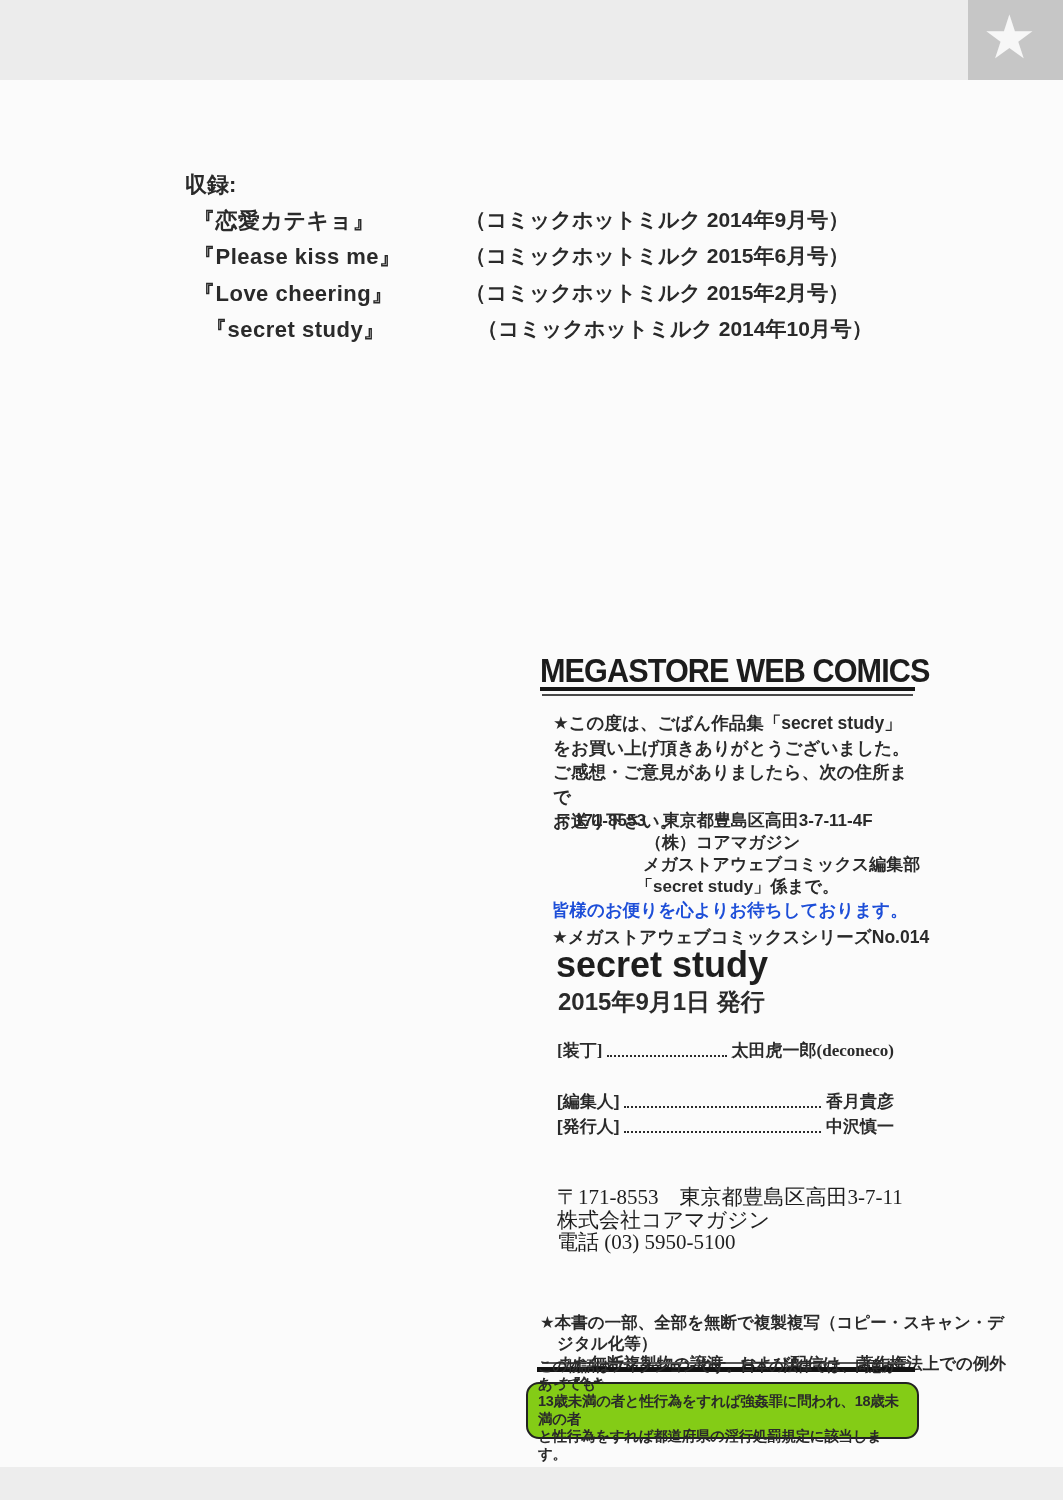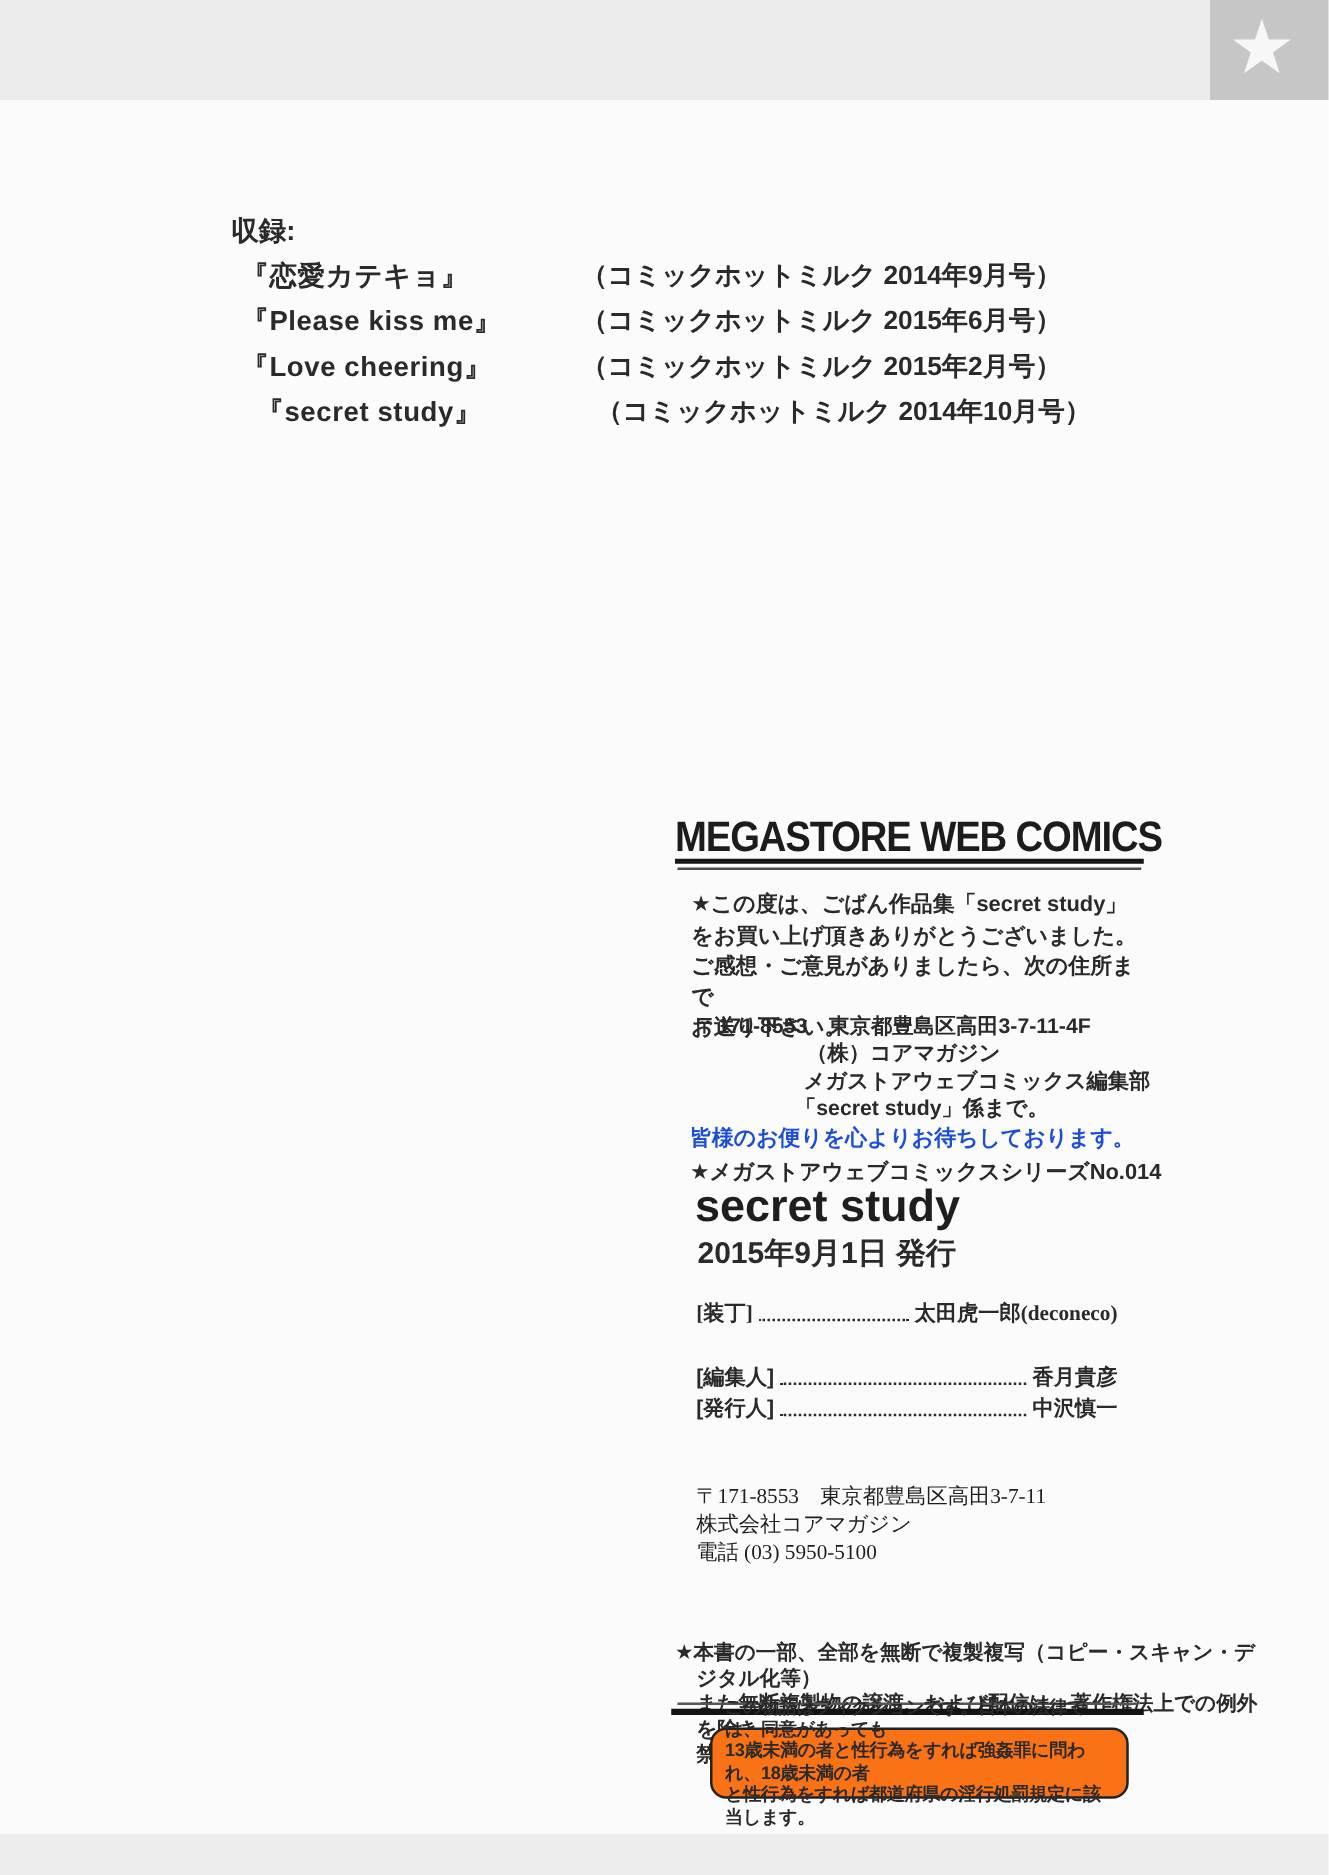--- a/index.html
+++ b/index.html
@@ -126,21 +126,21 @@
   }
   .credit-name { white-space: nowrap; }
   .credit-note {
     white-space: nowrap; font-size: 11px; font-weight: bold;
     margin-left: 6px; padding-bottom: 1px;
   }
 
   .publisher {
     position: absolute; left: 557px; top: 1186px;
     font-family: "Liberation Serif", "DejaVu Serif", serif;
-    font-size: 17px; line-height: 22.5px; color: #1e1e1e;
+    font-size: 21px; line-height: 22.5px; color: #1e1e1e;
     white-space: pre-line;
   }
 
   .copyright {
     position: absolute; left: 540px; top: 1312px;
     width: 480px;
     font-size: 16.5px; font-weight: bold; line-height: 20.5px;
     color: #2a2a2a; white-space: pre-line;
     padding-left: 17px; text-indent: -17px;
   }
@@ -148,25 +148,25 @@
   .sep-rule-thin {
     position: absolute; left: 542px; top: 1362px;
     width: 368px; height: 1.5px; background: #555;
   }
   .sep-rule-thick {
     position: absolute; left: 537px; top: 1367px;
     width: 378px; height: 5px; background: #131313;
   }
 
   .fiction-box {
-    position: absolute; left: 568px; top: 1382px;
-    width: 335px; height: 57px;
+    position: absolute; left: 526px; top: 1382px;
+    width: 393px; height: 57px;
     border: 2.5px solid #222;
     border-radius: 13px;
-    background: #f97316;
+    background: #84cc16;
     display: flex; align-items: center;
     padding: 2px 10px;
   }
   .fiction-text {
     font-size: 14.5px; font-weight: bold; line-height: 17.5px;
     color: #2a2a2a; white-space: pre-line; letter-spacing: -0.3px;
   }
 </style>
 </head>
 <body>

